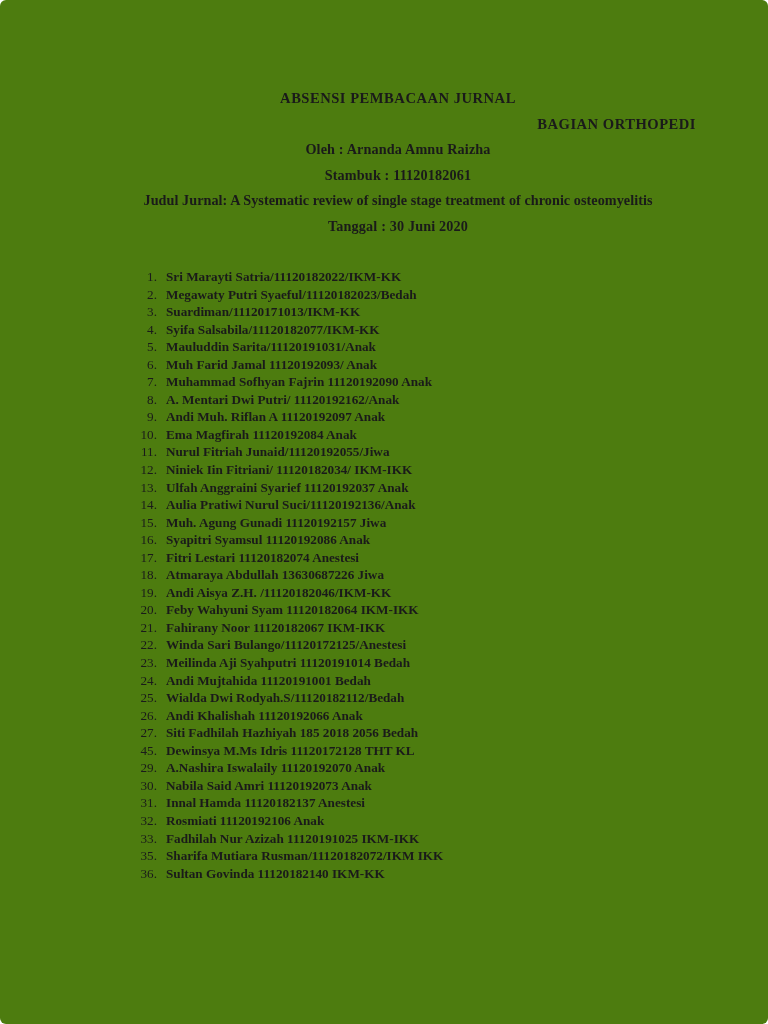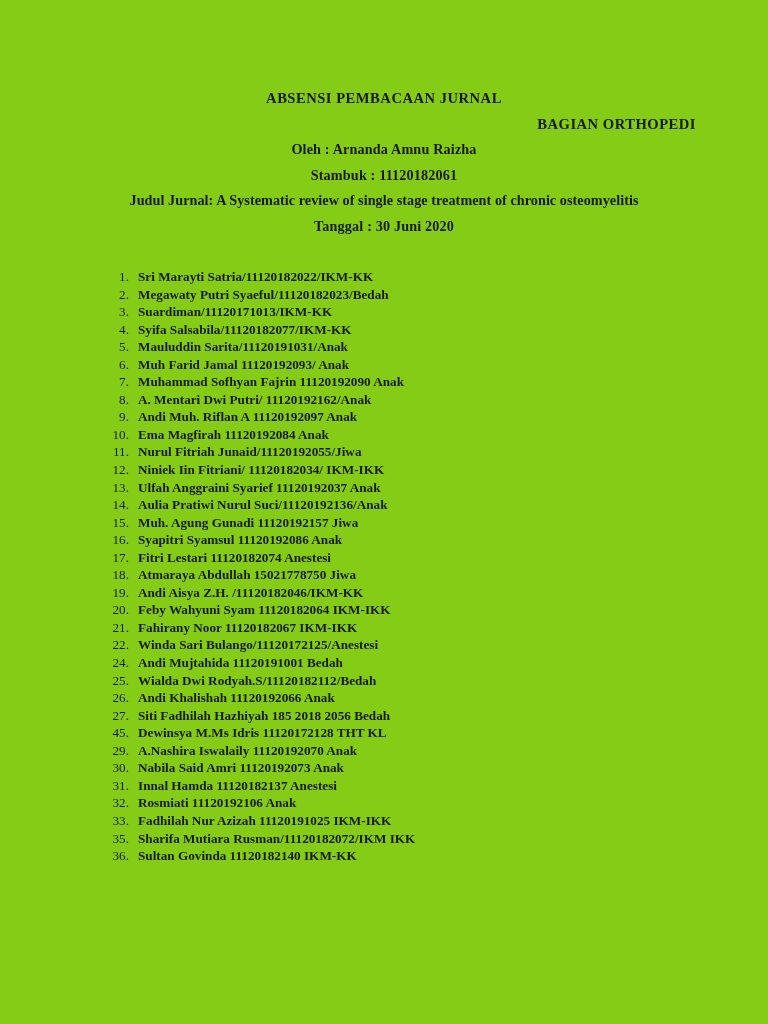--- a/index.html
+++ b/index.html
@@ -13,22 +13,23 @@
     font-family: "Liberation Serif", "DejaVu Serif", serif;
     color: #1a1a1a;
     -webkit-font-smoothing: antialiased;
   }
 
   .page {
     position: relative;
     width: 768px;
     height: 1024px;
     box-sizing: border-box;
-    padding: 86px 72px 40px 72px;
-    background: #84cc16;
+    padding: 86px 72px 40px 100px;
+    background: #4d7c0f;
+    border-radius: 6px;
   }
 
   
   .doc-header {
     text-align: center;
   }
   .doc-header .hline {
     font-weight: bold;
     line-height: 25.5px;
     letter-spacing: 0.15px;
@@ -158,39 +159,43 @@
         <li class="att-item">
           <span class="att-num">16.</span>
           <span class="att-text">Syapitri Syamsul 11120192086 Anak</span>
         </li>
         <li class="att-item">
           <span class="att-num">17.</span>
           <span class="att-text">Fitri Lestari 11120182074 Anestesi</span>
         </li>
         <li class="att-item">
           <span class="att-num">18.</span>
-          <span class="att-text">Atmaraya Abdullah 15021778750 Jiwa</span>
+          <span class="att-text">Atmaraya Abdullah 13630687226 Jiwa</span>
         </li>
         <li class="att-item">
           <span class="att-num">19.</span>
           <span class="att-text">Andi Aisya Z.H. /11120182046/IKM-KK</span>
         </li>
         <li class="att-item">
           <span class="att-num">20.</span>
           <span class="att-text">Feby Wahyuni Syam 11120182064 IKM-IKK</span>
         </li>
         <li class="att-item">
           <span class="att-num">21.</span>
           <span class="att-text">Fahirany Noor 11120182067 IKM-IKK</span>
         </li>
         <li class="att-item">
           <span class="att-num">22.</span>
           <span class="att-text">Winda Sari Bulango/11120172125/Anestesi</span>
         </li>
         <li class="att-item">
+          <span class="att-num">23.</span>
+          <span class="att-text">Meilinda Aji Syahputri 11120191014 Bedah</span>
+        </li>
+        <li class="att-item">
           <span class="att-num">24.</span>
           <span class="att-text">Andi Mujtahida 11120191001 Bedah</span>
         </li>
         <li class="att-item">
           <span class="att-num">25.</span>
           <span class="att-text">Wialda Dwi Rodyah.S/11120182112/Bedah</span>
         </li>
         <li class="att-item">
           <span class="att-num">26.</span>
           <span class="att-text">Andi Khalishah 11120192066 Anak</span>

